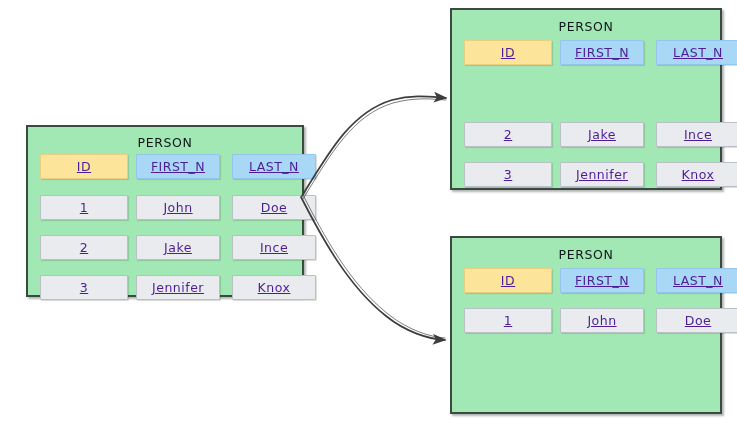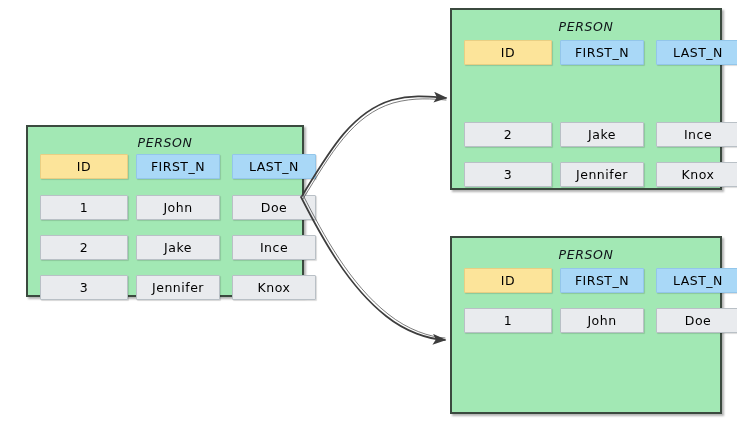--- a/index.html
+++ b/index.html
@@ -33,38 +33,38 @@
   .panel-title {
     position: absolute;
     left: 0;
     right: 0;
     text-align: center;
     font-size: 12.5px;
     color: #10161a;
     letter-spacing: 0.6px;
     font-family: "DejaVu Sans", sans-serif;
     white-space: nowrap;
-    font-style: italic;
   }
 
   .cell {
     position: absolute;
     box-sizing: border-box;
     height: 25px;
     line-height: 23px;
     text-align: center;
     font-size: 12.5px;
-    color: #000000;
+    color: #4c1d95;
     letter-spacing: 0.5px;
     border: 1px solid #b9c0c6;
     border-radius: 1px;
     background: #e9ebee;
     box-shadow: 1px 1px 1px rgba(0,0,0,0.14);
     white-space: nowrap;
     overflow: hidden;
+    text-decoration: underline;
   }
   .cell.head-id {
     background: #fce49a;
     border-color: #e8cf84;
   }
   .cell.head-txt {
     background: #a9d8f7;
     border-color: #93c6ea;
   }
 

